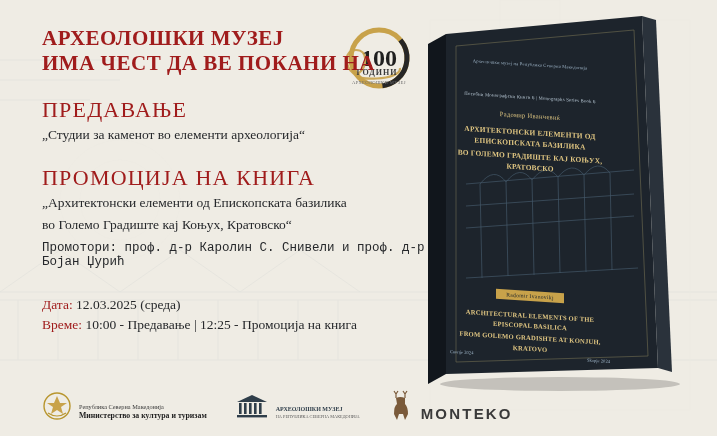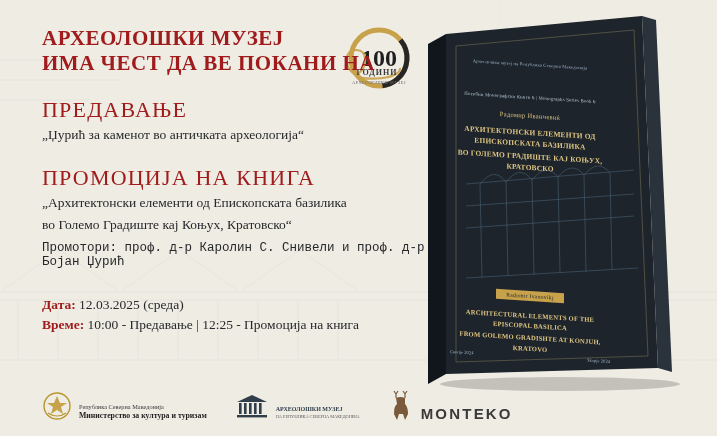--- a/index.html
+++ b/index.html
@@ -56,21 +56,21 @@
     font-size: 12.5px;
     margin-top: 6px;
     font-family: Liberation Mono, monospace;
   }
   .details { margin-top: 26px; }
   .detail-row {
     font-size: 13.5px;
     line-height: 1.55;
     color: #26282b;
   }
-  .detail-row .lbl { color: #a01c1c; font-weight: bold; }
+  .detail-row .lbl { color: #a01c1c; font-weight: normal; }
 
   
   .logo100 {
     position: absolute;
     left: 342px; top: 24px;
     width: 74px; height: 74px;
   }
   .logo100 .ring-wrap { position: absolute; inset: 0; }
   .logo100 .txt-years {
     position: absolute;
@@ -201,21 +201,21 @@
   </div>
 
   <div class="content">
     <div class="headline">
       <div>АРХЕОЛОШКИ МУЗЕЈ</div>
       <div>ИМА ЧЕСТ ДА ВЕ ПОКАНИ НА</div>
     </div>
 
     <div class="section">
       <div class="section-title">ПРЕДАВАЊЕ</div>
-      <div class="section-sub">„Џурић за каменот во античката археологија“</div>
+      <div class="section-sub">„Студии за каменот во елементи археологија“</div>
     </div>
 
     <div class="section">
       <div class="section-title">ПРОМОЦИЈА НА КНИГА</div>
       <div class="section-sub">„Архитектонски елементи од Епископската базилика</div>
       <div class="section-sub">во Големо Градиште кај Коњух, Кратовско“</div>
       <div class="section-note">Промотори: проф. д-р Каролин С. Снивели и проф. д-р Бојан Џурић</div>
     </div>
 
     <div class="details">

